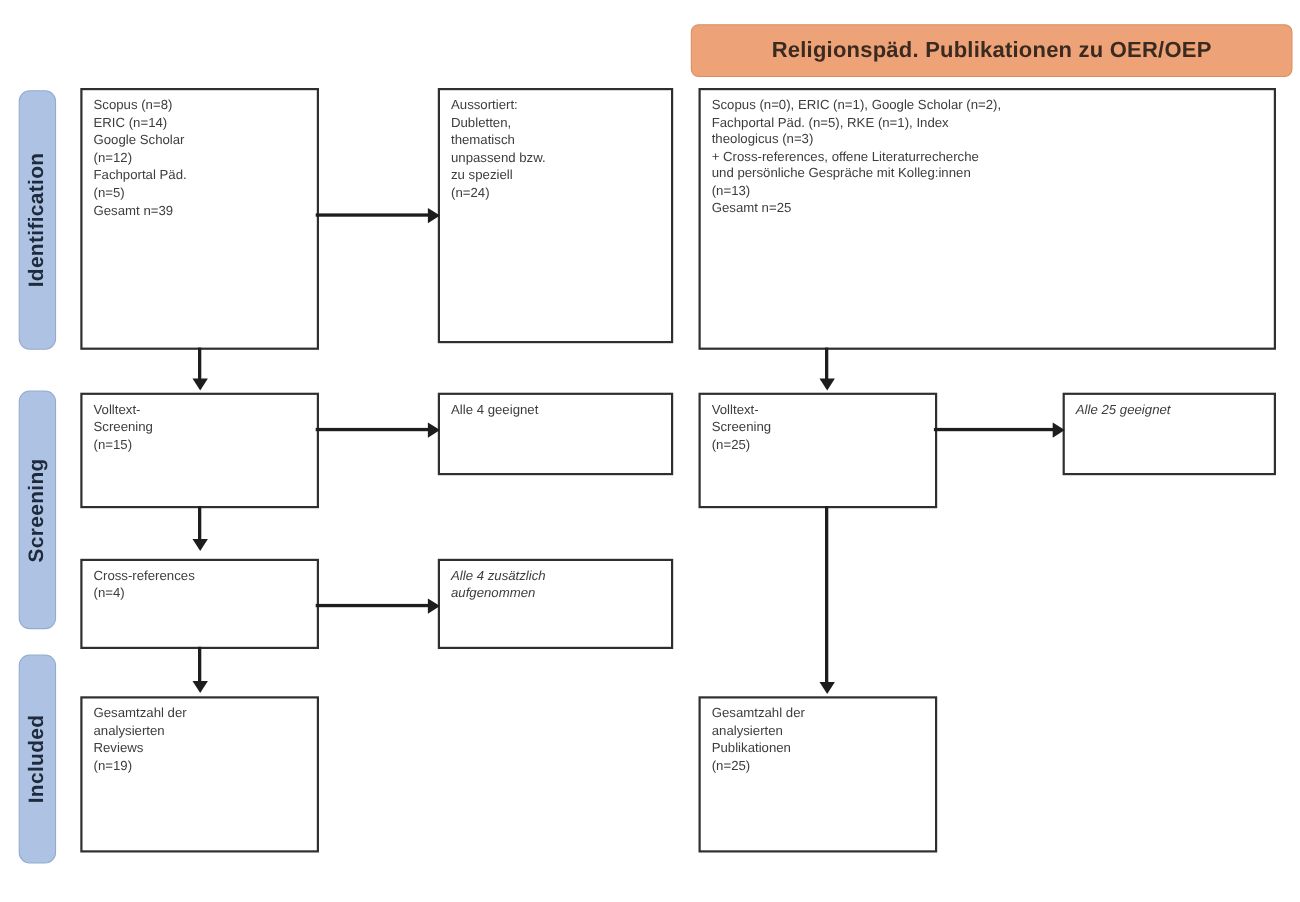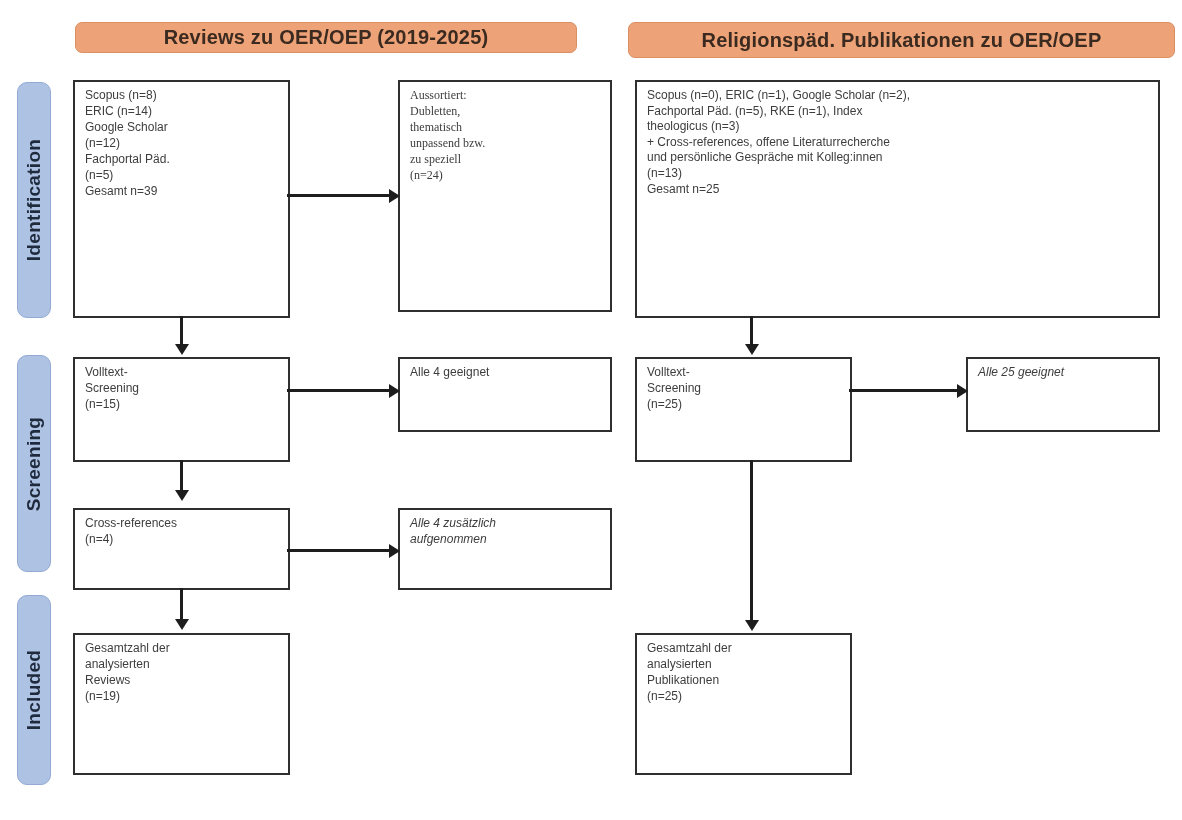--- a/index.html
+++ b/index.html
@@ -76,23 +76,22 @@
     border-top:7px solid transparent;
     border-bottom:7px solid transparent;
     border-left:11px solid #1d1d1d;
   }
 </style>
 </head>
 <body>
 
 <div id="canvas">
 
-  <div class="col-header" style="left:75px;top:22px;width:502px;height:31px;">Reviews zu OER/OEP (2019-2025)</div>
 
-  <div class="col-header" style="left:628px;top:22px;width:547px;height:36px;">Religionspäd. Publikationen zu OER/OEP</div>
+  <div class="col-header" style="left:628px;top:22px;width:547px;height:48px;">Religionspäd. Publikationen zu OER/OEP</div>
 
   <div class="stage-label" style="left:17px;top:82px;width:34px;height:236px;">
     <span>Identification</span>
   </div>
 
   <div class="stage-label" style="left:17px;top:355px;width:34px;height:217px;">
     <span>Screening</span>
   </div>
 
   <div class="stage-label" style="left:17px;top:595px;width:34px;height:190px;">
@@ -100,21 +99,21 @@
   </div>
 
   <div class="flow-box" style="left:73px;top:80px;width:217px;height:238px;">Scopus (n=8)
 ERIC (n=14)
 Google Scholar
 (n=12)
 Fachportal Päd.
 (n=5)
 Gesamt n=39</div>
 
-  <div class="flow-box" style="left:398px;top:80px;width:214px;height:232px;font-family:Liberation Serif, serif;">Aussortiert:
+  <div class="flow-box" style="left:398px;top:80px;width:214px;height:232px;">Aussortiert:
 Dubletten,
 thematisch
 unpassend bzw.
 zu speziell
 (n=24)</div>
 
   <div class="conn-h" style="left:287px;top:194px;width:104px;"></div>
   <div class="arrow-right" style="left:389px;top:188.5px;"></div>
 
   <div class="conn-v" style="left:180px;top:316px;height:30px;"></div>

